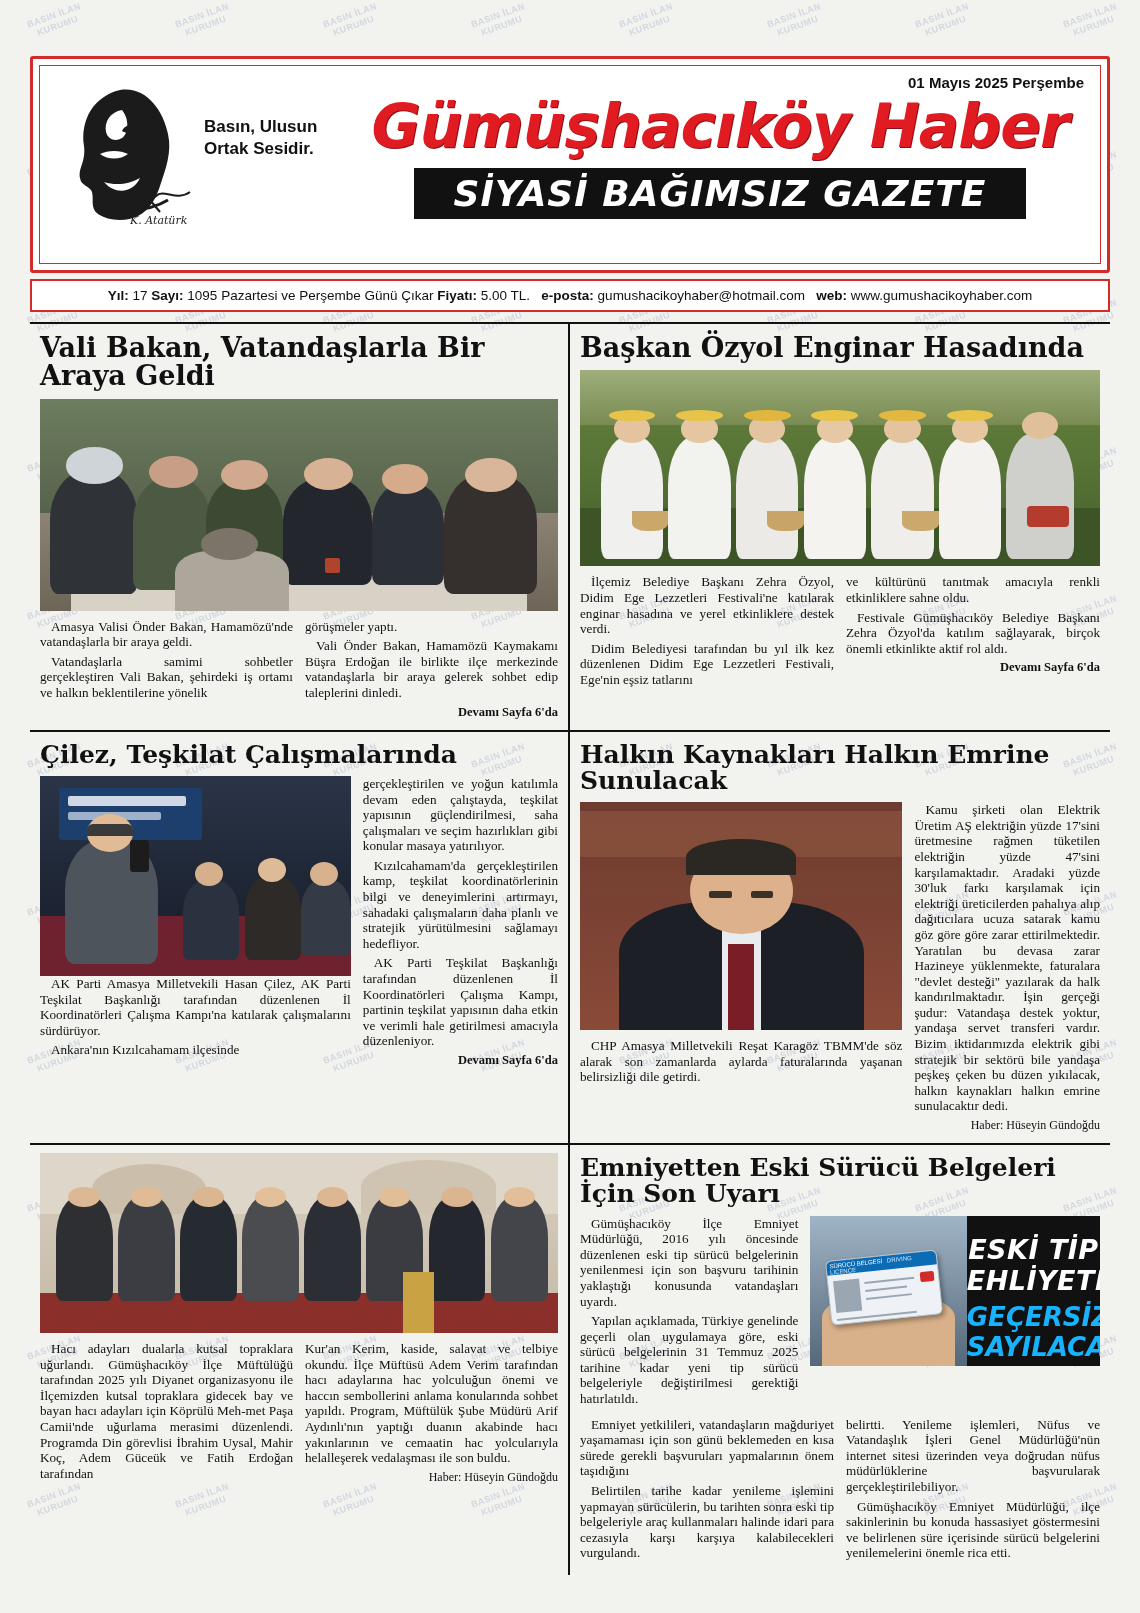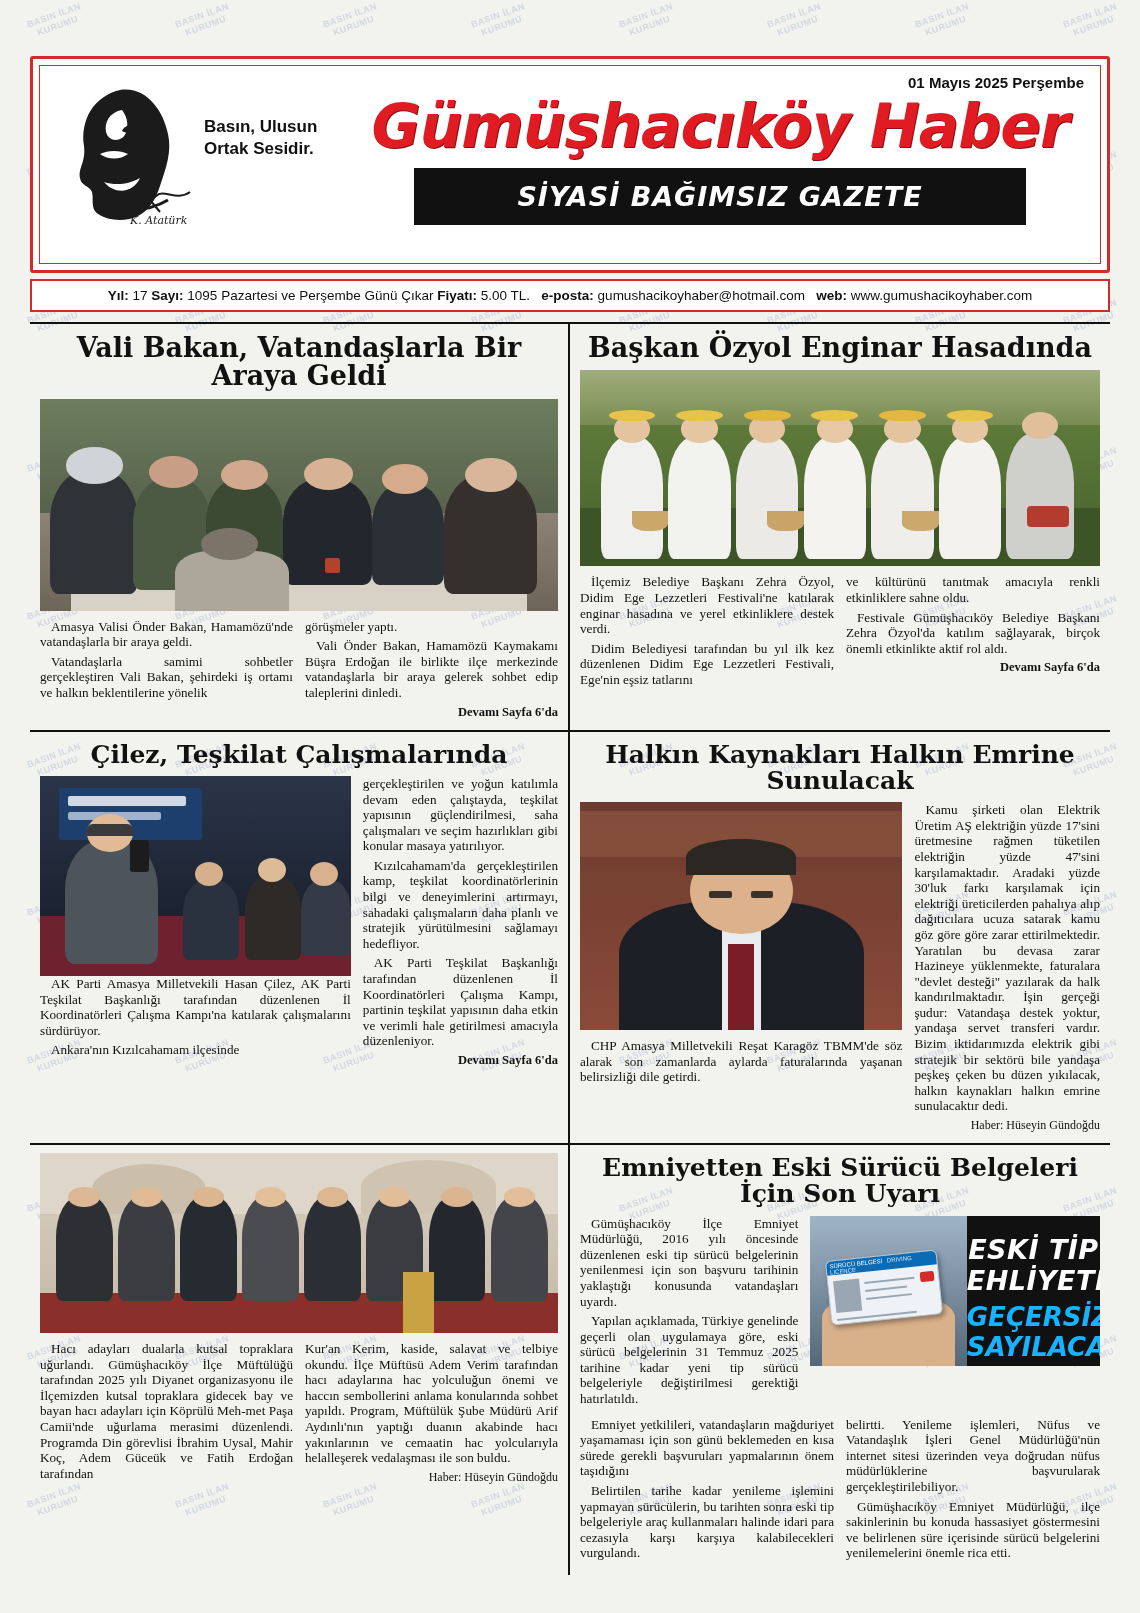--- a/index.html
+++ b/index.html
@@ -30,39 +30,39 @@
   .ata svg{position:absolute;left:10px;top:6px;}
   .slogan{flex:0 0 150px;font-family:"Liberation Sans",sans-serif;font-size:17px;
     font-weight:bold;color:#111;line-height:22px;padding-top:40px;}
   .title-wrap{flex:1;text-align:center;padding-top:18px;}
   .paper-title{
     font-family:"DejaVu Sans",sans-serif;font-weight:bold;font-style:italic;
     font-size:60px;line-height:64px;color:#e01b22;letter-spacing:-1px;
     text-shadow:1px 1px 0 #8a0f14;
   }
   .subtitle-bar{
-    background:#111;color:#fff;margin:10px 60px 0 60px;padding:13px 0;
+    background:#111;color:#fff;margin:10px 60px 0 60px;padding:5px 0;
     font-family:"DejaVu Sans",sans-serif;font-weight:bold;font-style:italic;
-    font-size:27px;letter-spacing:1px;text-align:center;
+    font-size:36px;letter-spacing:1px;text-align:center;
   }
   .infobar{
     border:2px solid #d32a2a;background:#fff;margin-top:6px;padding:7px 0;
     text-align:center;font-family:"Liberation Sans",sans-serif;font-size:13.5px;color:#111;
   }
   .infobar b{font-weight:bold;}
 
   
   .grid{margin-top:10px;}
   .row{display:flex;border-top:2px solid #111;}
   .row.first{border-top:2px solid #111;}
   .col{padding:8px 10px 10px 10px;}
   .col.left{width:50%;box-sizing:border-box;border-right:2px solid #111;}
   .col.right{width:50%;box-sizing:border-box;}
   .headline{
-    font-family:"DejaVu Serif",serif;font-weight:bold;text-align:center;
+    font-family:"DejaVu Serif",serif;font-weight:bold;
     color:#111;line-height:1.05;margin:2px 0 8px 0;
   }
   .h1{font-size:27px;}
   .h2{font-size:25px;}
   .photo{width:100%;position:relative;overflow:hidden;background:#ccc;}
   .cols2{display:flex;gap:12px;margin-top:8px;justify-content:space-between;}
   .cols2 > div{flex:1;}
   p.body{
     font-family:"Liberation Serif",serif;font-size:13.2px;line-height:15.6px;
     text-align:justify;margin:0 0 4px 0;color:#111;text-indent:11px;

